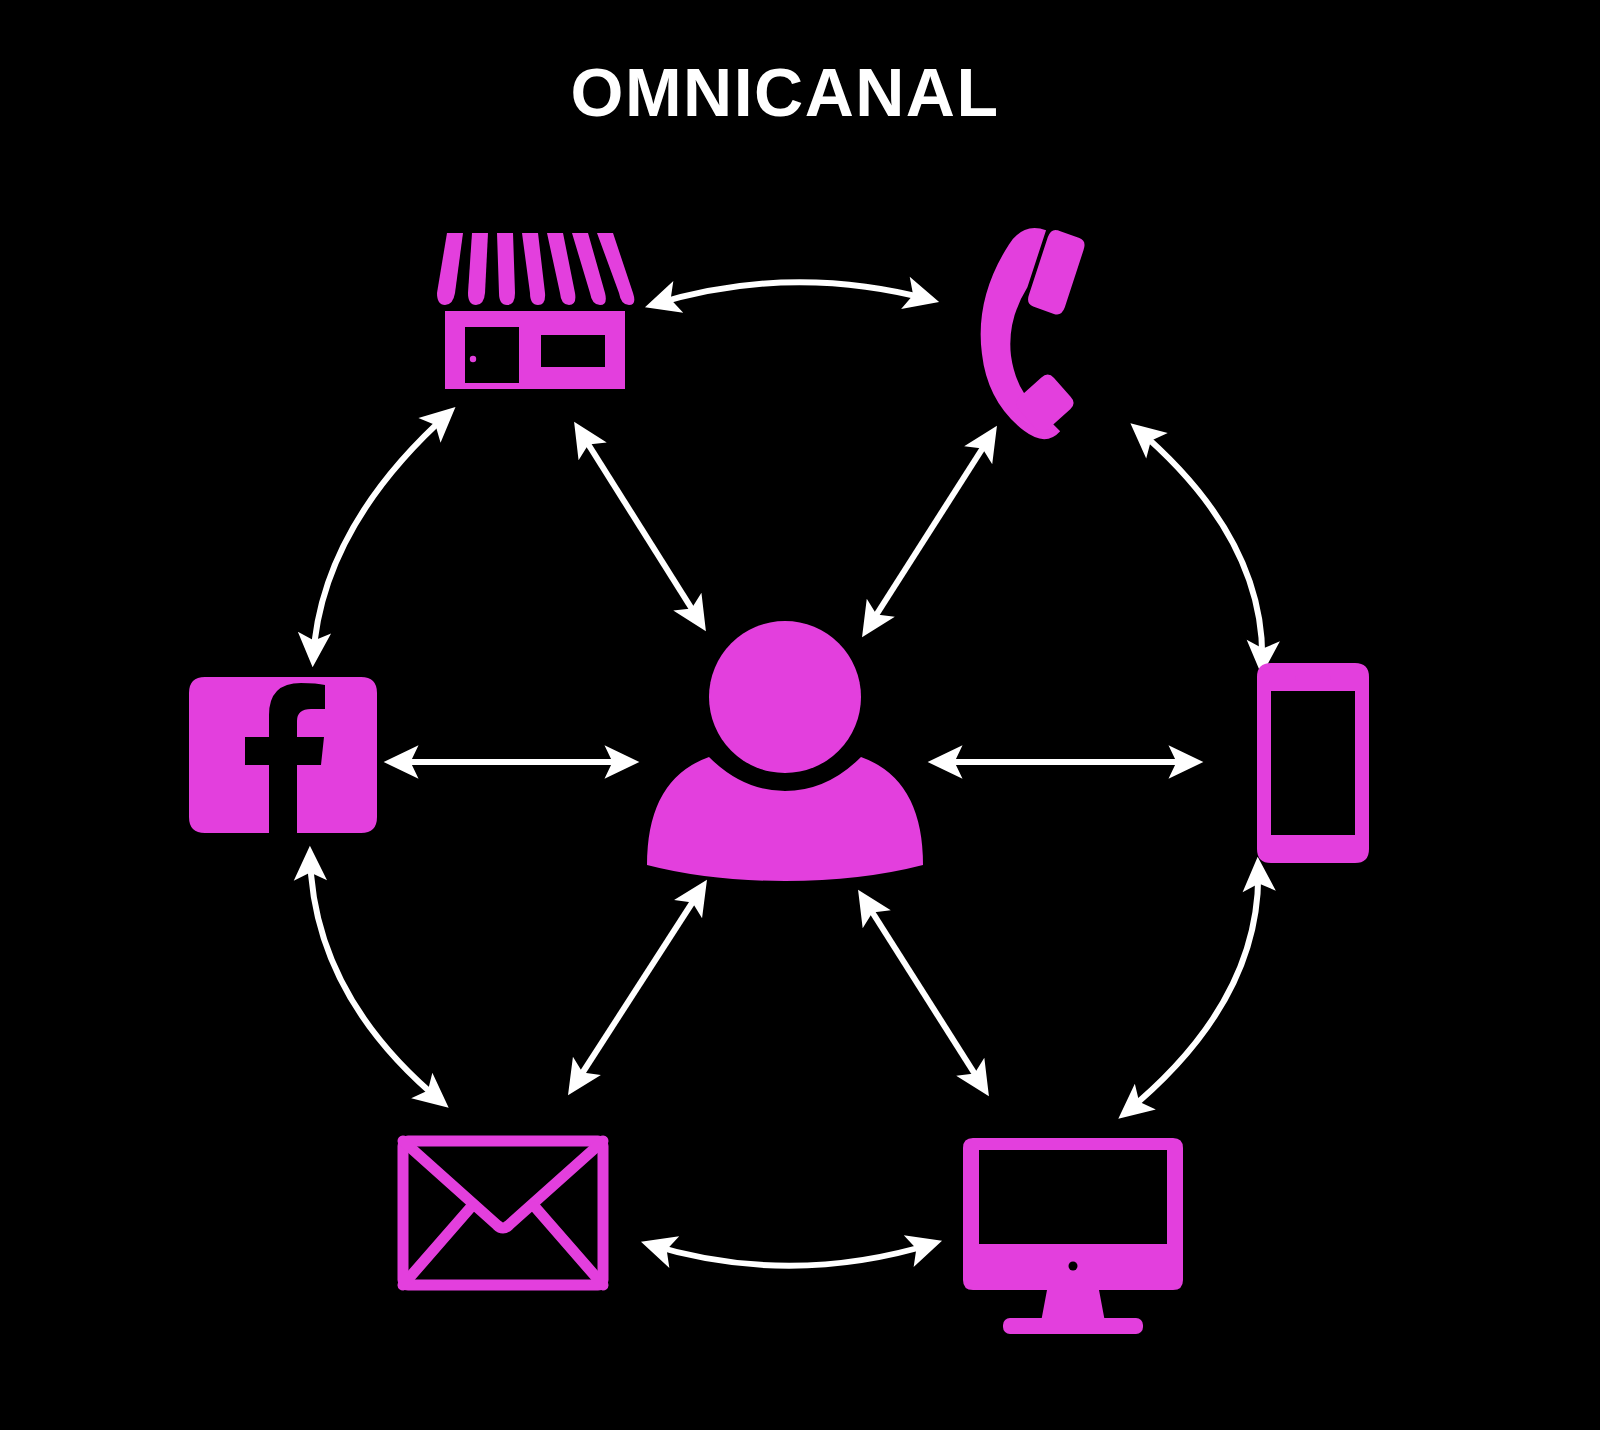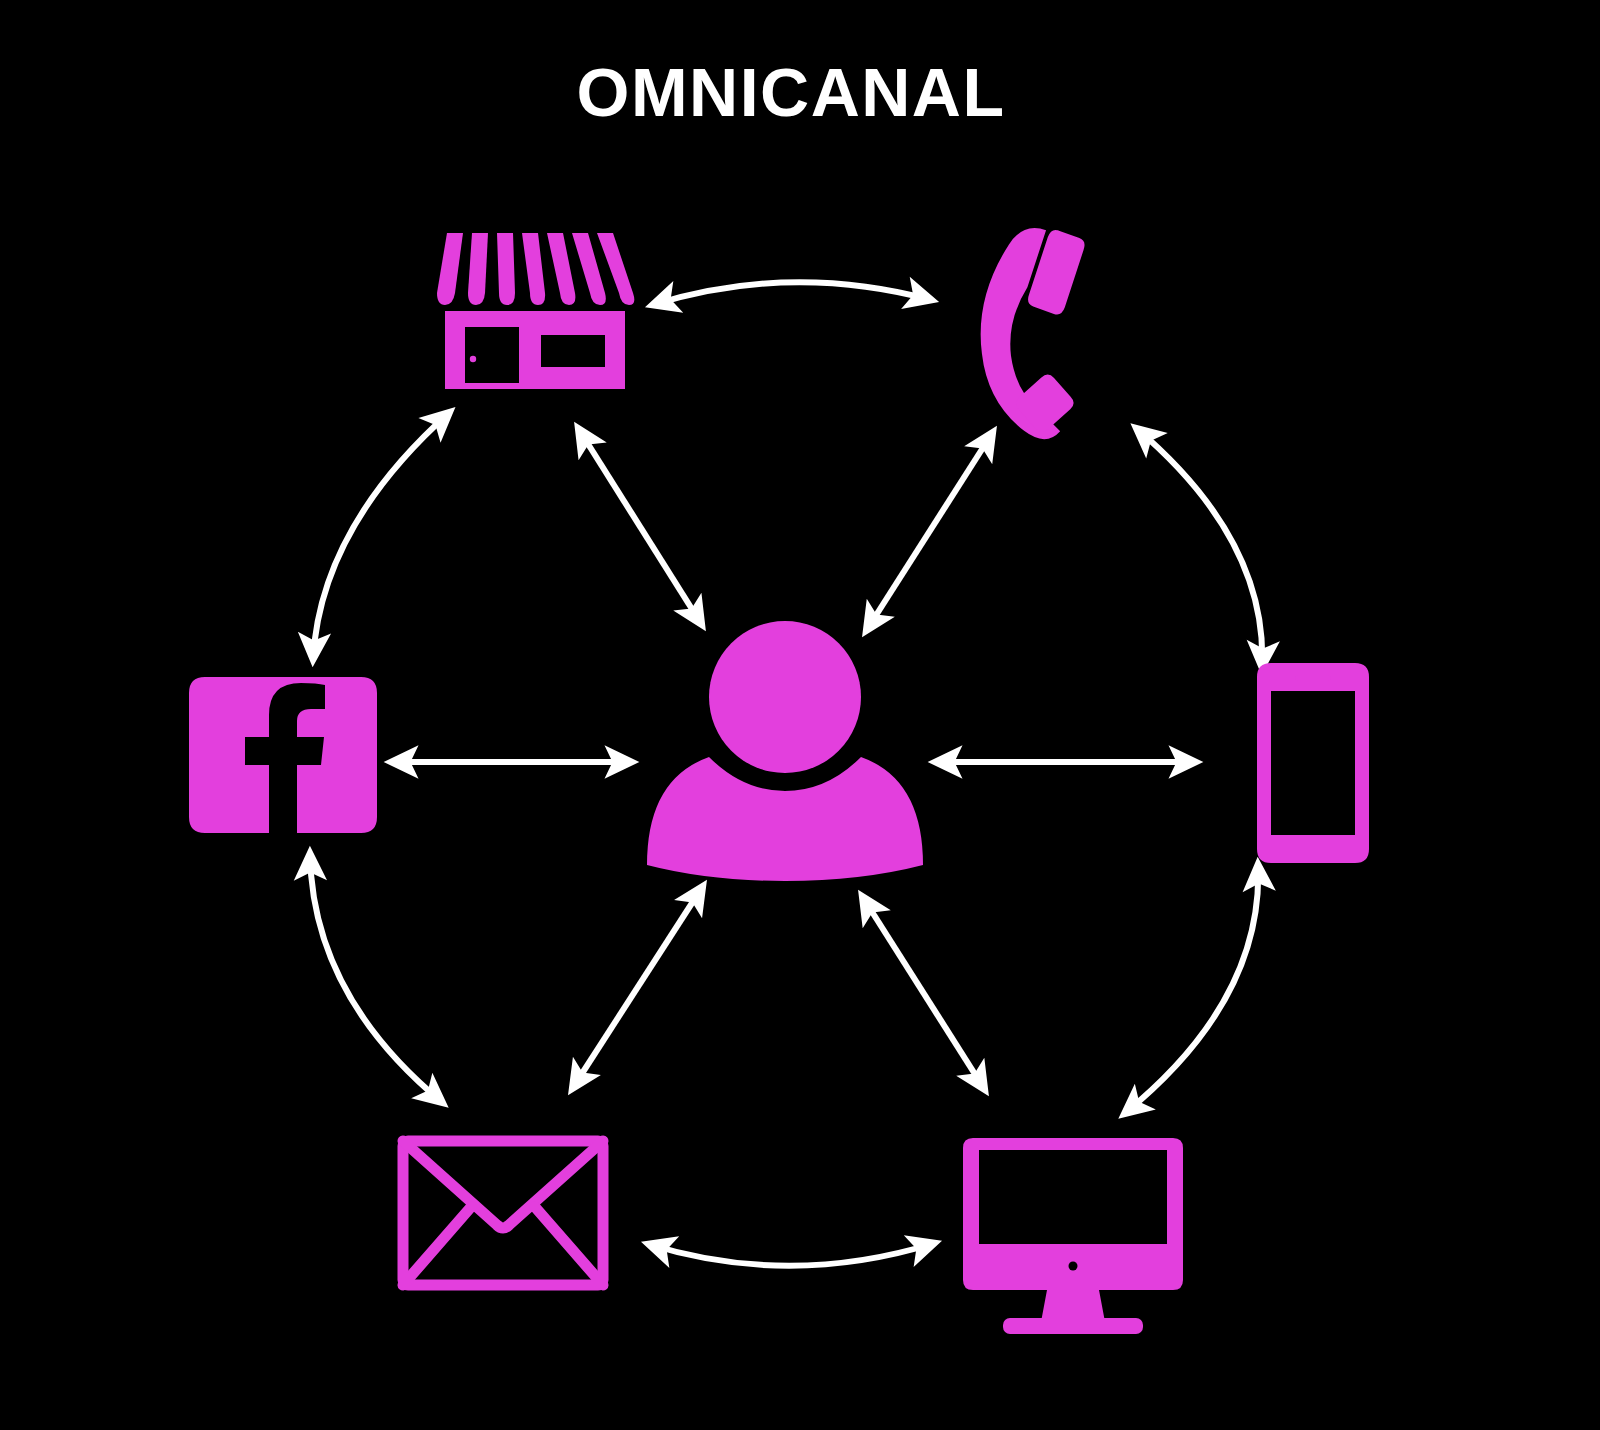--- a/index.html
+++ b/index.html
@@ -15,21 +15,21 @@
     font-family: "Liberation Sans", sans-serif;
   }
   #stage {
     position: relative;
     width: 1600px;
     height: 1430px;
     background: #000000;
   }
   #title {
     position: absolute;
-    left: 6px;
+    left: 0;
     top: 58px;
     width: 1570px;
     text-align: center;
     color: #ffffff;
     font-family: "Liberation Sans", sans-serif;
     font-weight: bold;
     font-size: 68px;
     letter-spacing: 1.5px;
     line-height: 1;
     white-space: nowrap;

